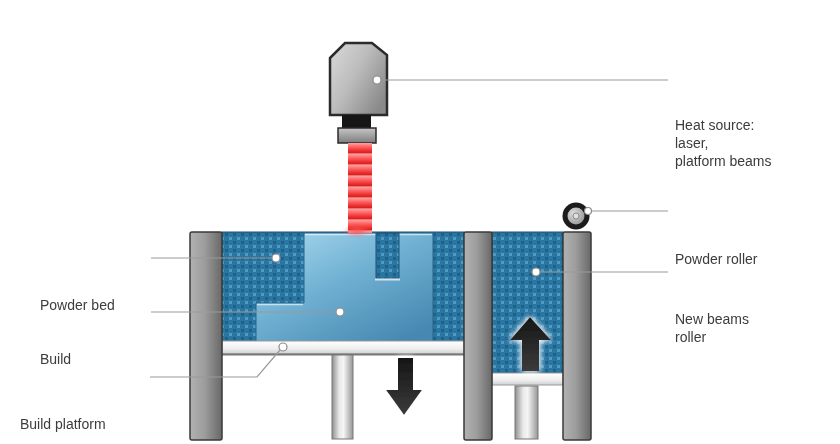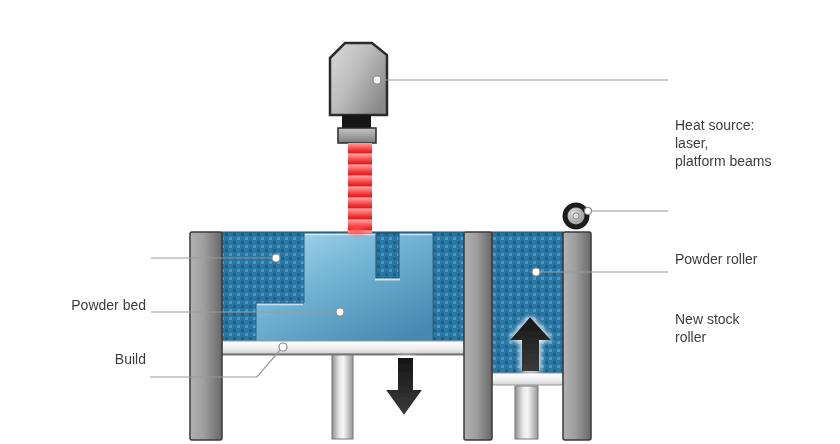--- a/index.html
+++ b/index.html
@@ -6,21 +6,21 @@
   #stage{
     position:relative;width:840px;height:444px;background:#ffffff;overflow:hidden;
     font-family:"Liberation Sans","DejaVu Sans",sans-serif;
   }
   #diagram-svg{position:absolute;left:0;top:0;}
   .lbl{
     position:absolute;font-size:14px;line-height:18px;color:#3c3c3c;
     white-space:nowrap;
     margin-top:46px;
   }
-  .lbl.right-align{text-align:right;}
+  .lbl.right-align{}
 </style>
 </head>
 <body>
 
 <div id="stage">
 
   <svg id="diagram-svg" width="840" height="444" viewBox="0 0 840 444">
     <defs>
       <pattern id="powderPat" width="8" height="8" patternUnits="userSpaceOnUse">
         <rect width="8" height="8" fill="#2a76a3"></rect>
@@ -147,27 +147,28 @@
       <circle cx="377" cy="80" r="4"></circle>
       <circle cx="588" cy="211" r="3.5"></circle>
       <circle cx="536" cy="272" r="4"></circle>
     </g>
   </svg>
 
   <div class="lbl right-align" style="left:40px;top:250px;width:106px;">Powder bed</div>
 
   <div class="lbl right-align" style="left:40px;top:304px;width:106px;">Build</div>
 
+  <div class="lbl right-align" style="left:20px;top:369px;width:126px;">Build platform</div>
 
   <div class="lbl" style="left:675px;top:70px;">
     <div>Heat source:</div>
     <div>laser,</div>
     <div>platform beams</div>
   </div>
 
   <div class="lbl" style="left:675px;top:204px;">Powder roller</div>
 
   <div class="lbl" style="left:675px;top:264px;">
-    <div>New stock</div>
+    <div>New beams</div>
     <div>roller</div>
   </div>
 
 </div>
 
 </body></html>

